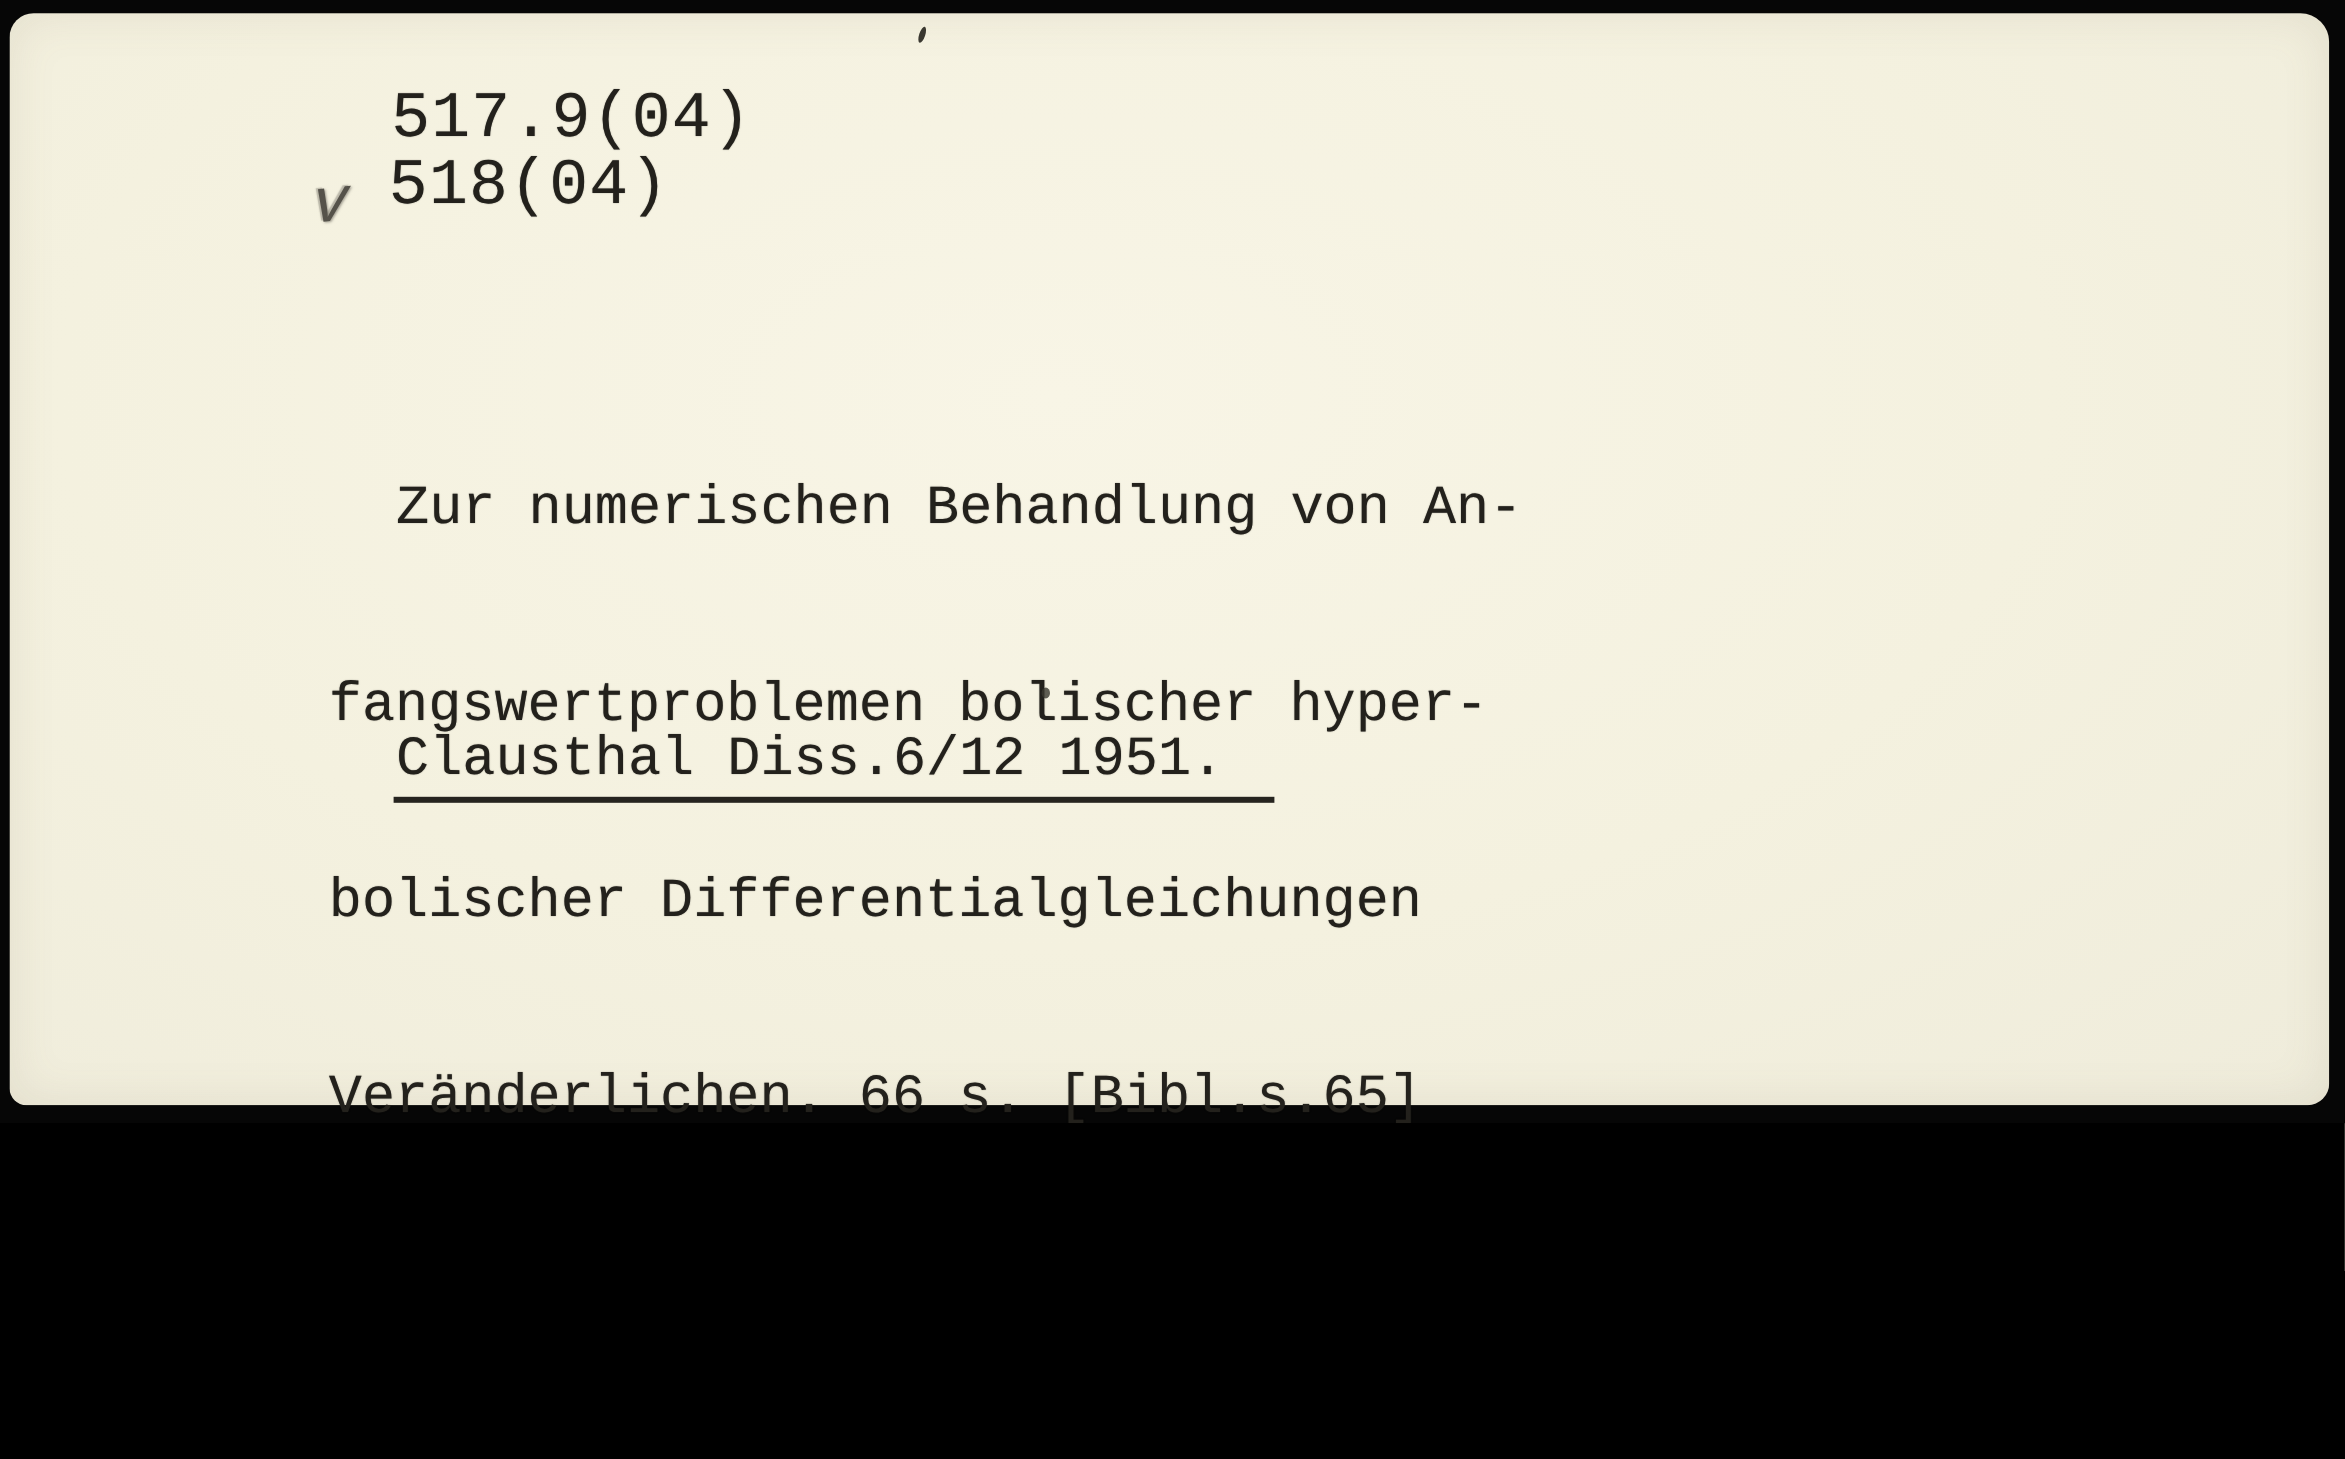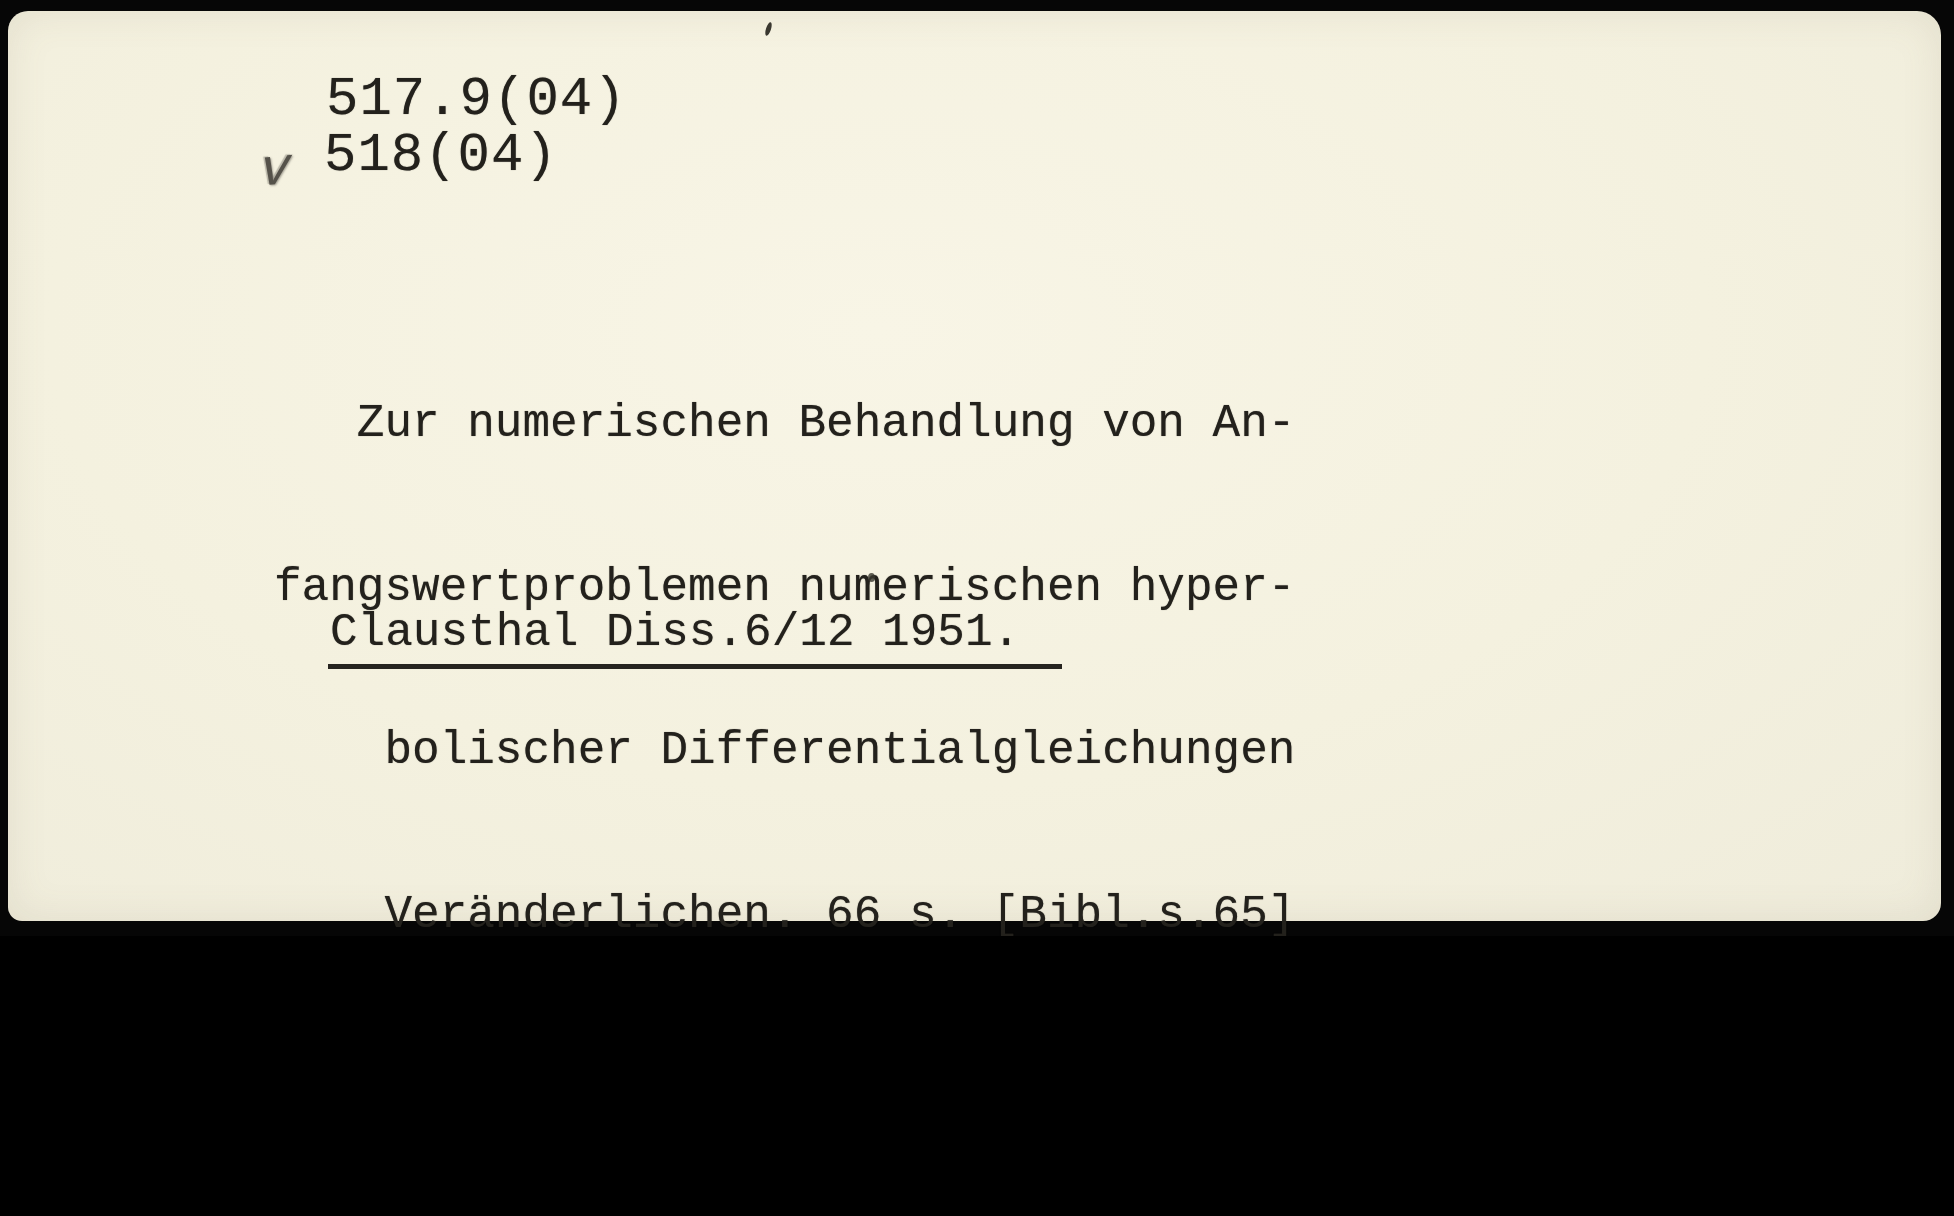--- a/index.html
+++ b/index.html
@@ -52,21 +52,20 @@
     left: 280px;
     top: 222px;
     font-size: 46px;
     line-height: 55px;
   }
   .title-block {
     left: 266px;
     top: 277px;
     font-size: 46px;
     line-height: 54.5px;
-    text-align: right;
   }
   .title-line { white-space: pre; }
   .title-line.indent { padding-left: 56px; }
   .imprint {
     left: 320px;
     top: 596px;
     font-size: 46px;
     line-height: 52px;
     padding: 0 42px 5px 2px;
     border-bottom: 5px solid #26241f;
@@ -107,21 +106,21 @@
 
     <div class="ink callnum callnum-1">517.9(04)</div>
 
     <div class="ink check-mark">v</div>
 
     <div class="ink callnum callnum-2">518(04)</div>
 
 
     <div class="ink title-block">
       <div class="title-line indent">Zur numerischen Behandlung von An-</div>
-      <div class="title-line">fangswertproblemen numerischen hyper-</div>
+      <div class="title-line">fangswertproblemen bolischer hyper-</div>
       <div class="title-line">bolischer Differentialgleichungen</div>
       <div class="title-line">Veränderlichen. 66 s. [Bibl.s.65]</div>
     </div>
 
     <div class="ink imprint">Clausthal Diss.6/12 1951.</div>
 
     <div class="hole-punch"></div>
 
     <div class="ink stamp">SK</div>
 

